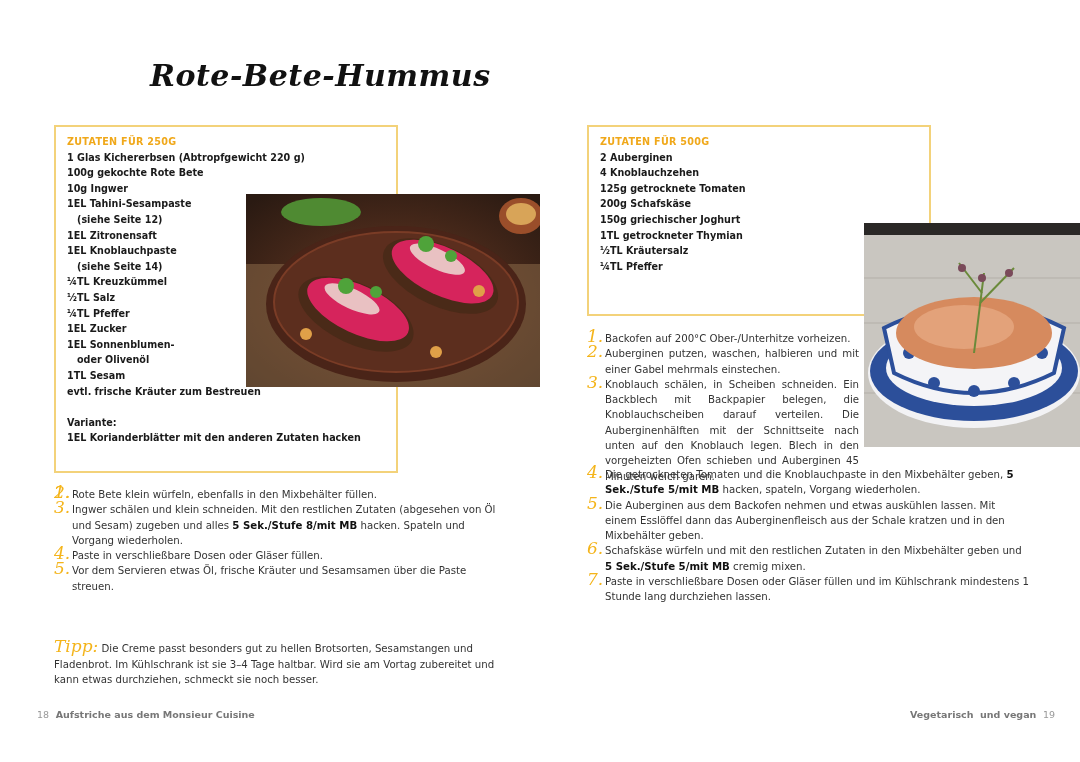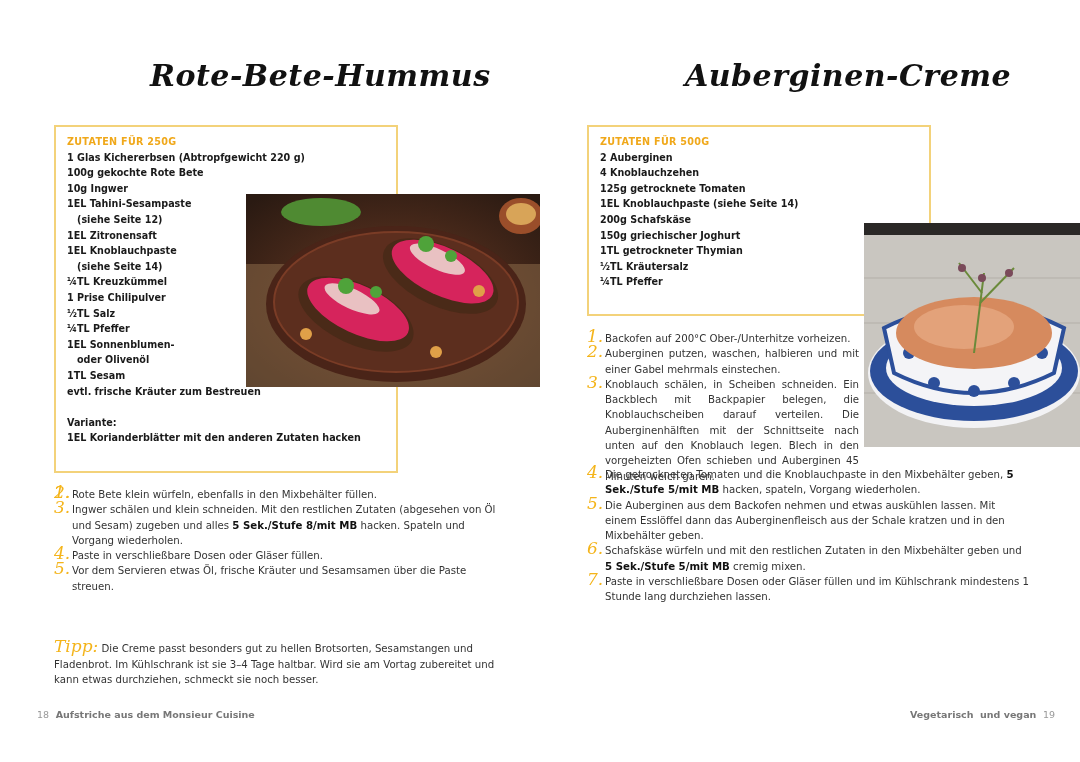--- a/index.html
+++ b/index.html
@@ -33,23 +33,23 @@
     <div class="head">ZUTATEN FÜR 250G</div>
     <div>1 Glas Kichererbsen (Abtropfgewicht 220 g)</div>
     <div>100g gekochte Rote Bete</div>
     <div>10g Ingwer</div>
     <div>1EL Tahini-Sesampaste</div>
     <div class="indent">(siehe Seite 12)</div>
     <div>1EL Zitronensaft</div>
     <div>1EL Knoblauchpaste</div>
     <div class="indent">(siehe Seite 14)</div>
     <div>¼TL Kreuzkümmel</div>
-    <div>1 Prise Chilipulver</div>
     <div>½TL Salz</div>
     <div>¼TL Pfeffer</div>
+    <div>1EL Zucker</div>
     <div>1EL Sonnenblumen-</div>
     <div class="indent">oder Olivenöl</div>
     <div>1TL Sesam</div>
     <div>evtl. frische Kräuter zum Bestreuen</div>
     <div class="blank"></div>
     <div>Variante:</div>
     <div>1EL Korianderblätter mit den anderen Zutaten hacken</div>
   </div>
 
   <div class="photo" style="left:246px;top:194px;width:294px;height:193px;" title="Rote-Bete-Hummus auf Brot mit Kichererbsen und Kräutern">
@@ -99,29 +99,27 @@
     <span class="tiplabel">Tipp:</span><span> Die Creme passt besonders gut zu hellen Brotsorten, Sesamstangen und Fladenbrot. Im Kühlschrank ist sie 3–4 Tage haltbar. Wird sie am Vortag zubereitet und kann etwas durchziehen, schmeckt sie noch besser.</span>
   </div>
 
   <div class="footer" style="left:37px;text-align:center;">
     <span class="pn">18</span>&nbsp;
     <span>Aufstriche aus dem Monsieur Cuisine</span>
   </div>
 </div>
 
 <div class="page" style="left:540px;width:540px;">
-  <div class="title" style="left:145px;top:58px;">Auberginen-Creme</div>
 
   <div class="box" style="left:47px;top:125px;width:344px;height:191px;"></div>
   <div class="ing" style="left:60px;top:134px;width:270px;">
     <div class="head">ZUTATEN FÜR 500G</div>
     <div>2 Auberginen</div>
     <div>4 Knoblauchzehen</div>
     <div>125g getrocknete Tomaten</div>
-    <div>1EL Knoblauchpaste (siehe Seite 14)</div>
     <div>200g Schafskäse</div>
     <div>150g griechischer Joghurt</div>
     <div>1TL getrockneter Thymian</div>
     <div>½TL Kräutersalz</div>
     <div>¼TL Pfeffer</div>
   </div>
 
   <div class="photo" style="left:324px;top:223px;width:216px;height:224px;" title="Auberginen-Creme in blau-weißer Schale mit Thymian">
     <svg width="216" height="224" viewBox="0 0 216 224">
       <rect width="216" height="224" fill="#c9c6c0"></rect>

